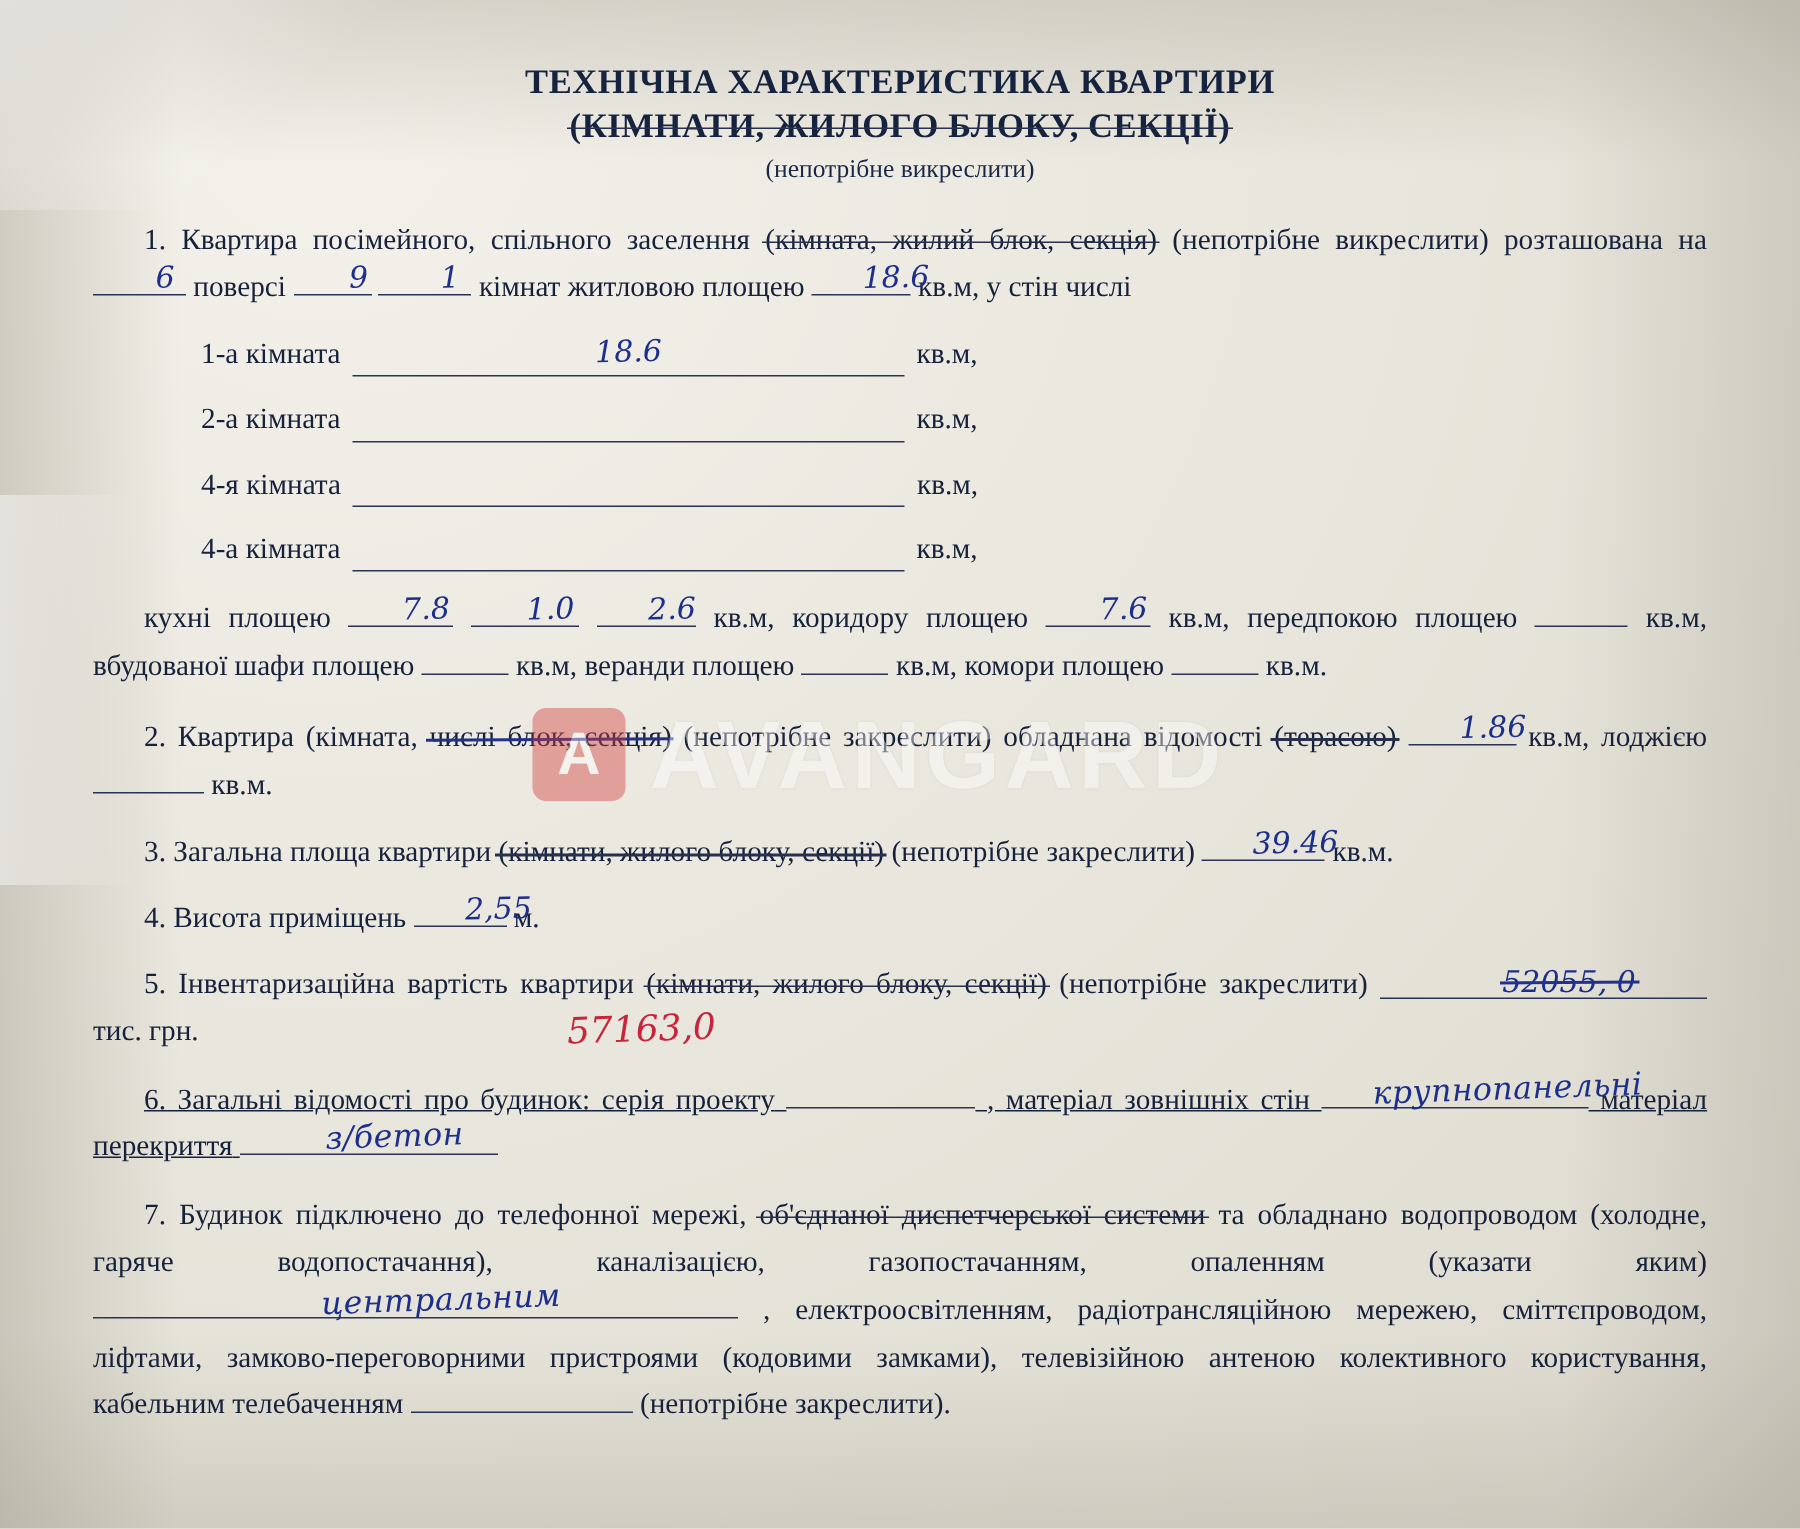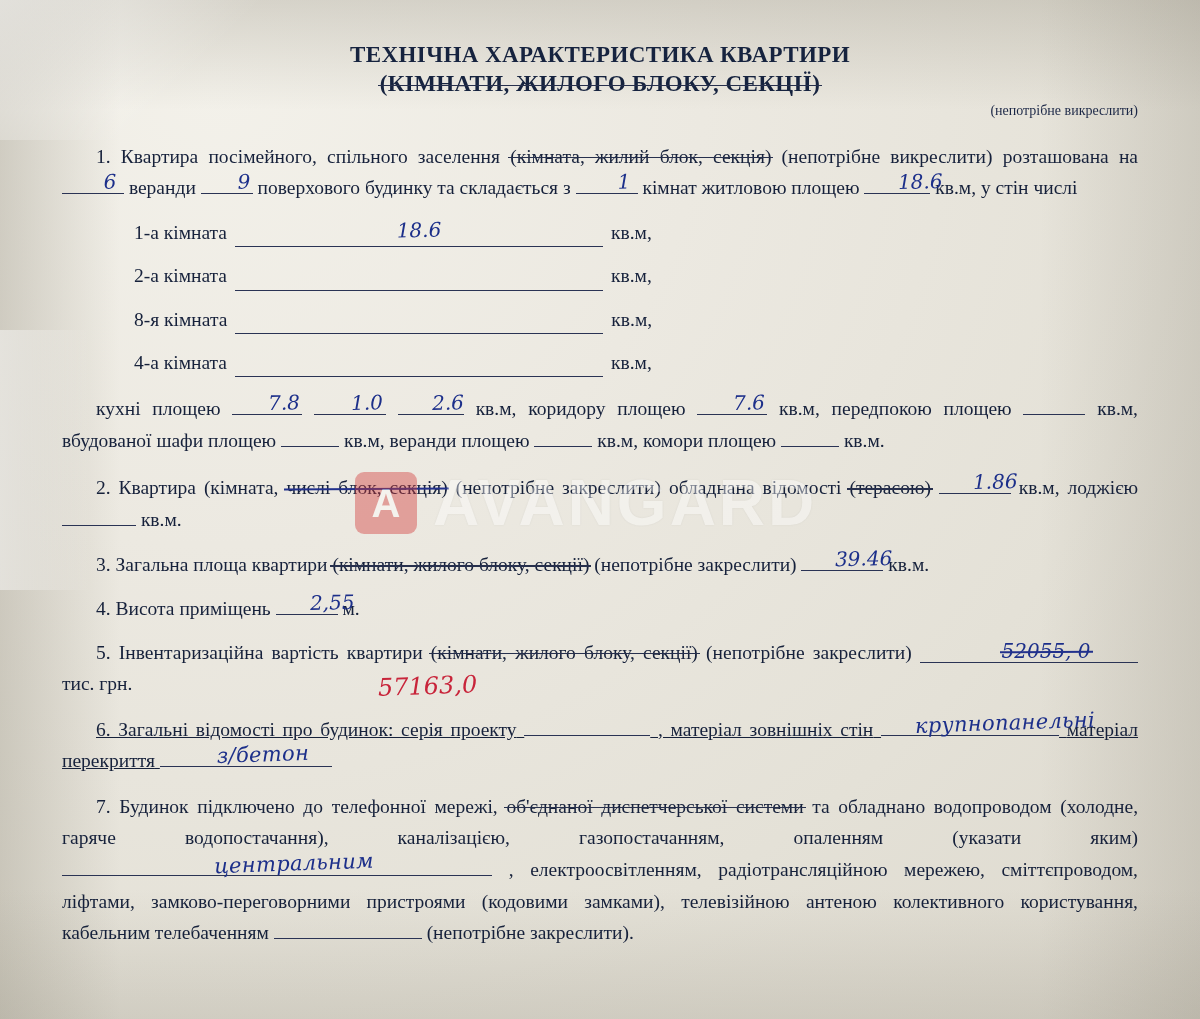--- a/index.html
+++ b/index.html
@@ -73,22 +73,22 @@
   }
   .title .line2::after {
     content: "";
     position: absolute;
     left: -2px; right: -2px;
     top: 52%;
     height: 1.6px;
     background: #27304d;
   }
   .subtitle {
-    text-align: right;
-    font-size: 14px;
+    text-align: center;
+    font-size: 17px;
     margin-top: 4px;
     color: #1b2746;
   }
 
   p.para {
     font-size: 19.5px;
     line-height: 1.62;
     margin: 13px 0 0 0;
     text-align: justify;
     text-justify: inter-word;
@@ -227,23 +227,22 @@
       <div>ТЕХНІЧНА ХАРАКТЕРИСТИКА КВАРТИРИ</div>
       <div><span class="line2">(КІМНАТИ, ЖИЛОГО БЛОКУ, СЕКЦІЇ)</span></div>
     </div>
     <div class="subtitle">(непотрібне викреслити)</div>
 
     <p class="para indent" style="margin-top:22px;">
       <span>1. Квартира посімейного, спільного заселення</span>
       <span class="strike">(кімната, жилий блок, секція)</span>
       <span>(непотрібне викреслити) розташована на</span>
       <span class="blank" style="width:62px;"><span class="hw">6</span></span>
-      <span>веранди</span>
+      <span>поверсі</span>
       <span class="blank" style="width:52px;"><span class="hw">9</span></span>
-      <span>поверхового будинку та складається з</span>
       <span class="blank" style="width:62px;"><span class="hw">1</span></span>
       <span>кімнат житловою площею</span>
       <span class="blank" style="width:66px;"><span class="hw">18.6</span></span>
       <span>кв.м, у стін числі</span>
     </p>
 
     <div class="room-line">
       <span class="lbl">1-а кімната</span>
       <span class="fill" style="width:368px;">
           <span class="hw">18.6</span>
@@ -251,21 +250,21 @@
       <span class="units">кв.м,</span>
     </div>
     <div class="room-line">
       <span class="lbl">2-а кімната</span>
       <span class="fill" style="width:368px;">
           <span class="hw"></span>
         </span>
       <span class="units">кв.м,</span>
     </div>
     <div class="room-line">
-      <span class="lbl">8-я кімната</span>
+      <span class="lbl">4-я кімната</span>
       <span class="fill" style="width:368px;">
           <span class="hw"></span>
         </span>
       <span class="units">кв.м,</span>
     </div>
     <div class="room-line">
       <span class="lbl">4-а кімната</span>
       <span class="fill" style="width:368px;">
           <span class="hw"></span>
         </span>

